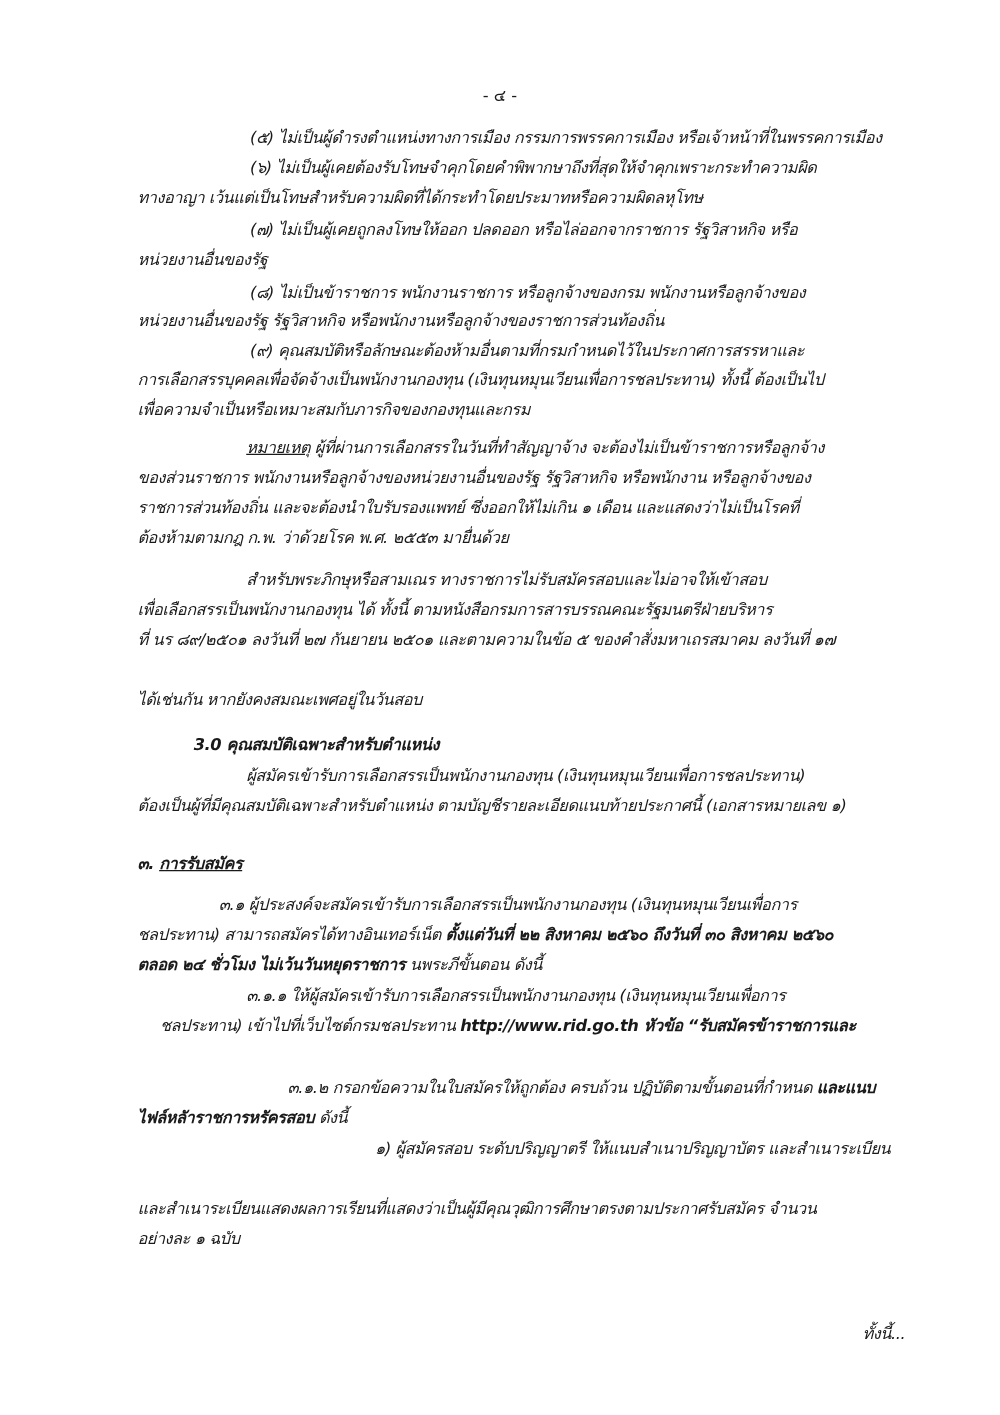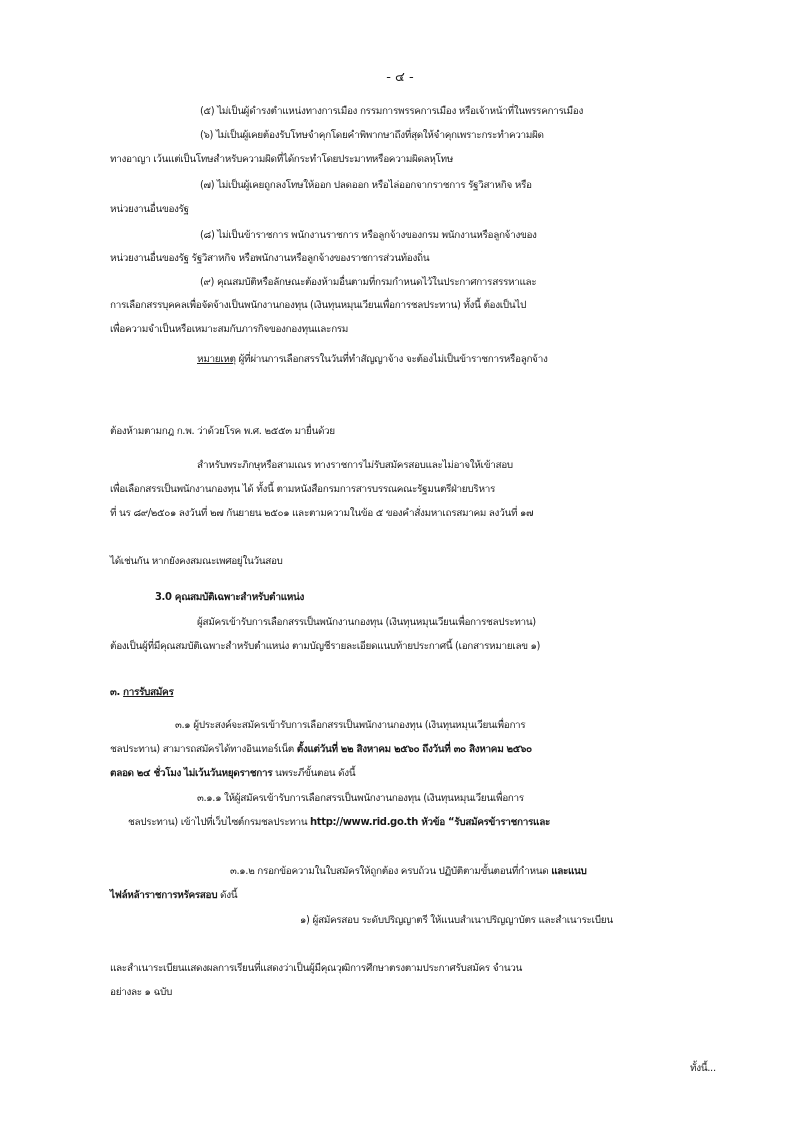--- a/index.html
+++ b/index.html
@@ -1,19 +1,19 @@
 <!DOCTYPE html>
 <html><head>
 <meta charset="utf-8">
 <style>
   html, body { margin: 0; padding: 0; background: #ffffff; }
   body { width: 800px; height: 1132px; position: relative; overflow: hidden;
          font-family: "DejaVu Sans", "Liberation Sans", sans-serif; color: #1a1a1a; }
   .page { position: absolute; left: 0; top: 0; width: 800px; height: 1132px; }
-  .ln { position: absolute; font-size: 10px; line-height: 20px; white-space: nowrap; letter-spacing: -0.35px; }
+  .ln { position: absolute; font-size: 13px; line-height: 20px; white-space: nowrap; letter-spacing: -0.35px; font-style: italic; }
   .b { font-weight: bold; }
   .u { text-decoration: underline; }
   .pg { position: absolute; top: 66px; left: 0; width: 800px; text-align: center; font-size: 13px; }
 </style>
 </head>
 <body>
 
 <div class="page">
 
   <div class="pg">- ๔ -</div>
@@ -23,20 +23,22 @@
   <div class="ln" style="left:110px;top:149px">ทางอาญา เว้นแต่เป็นโทษสำหรับความผิดที่ได้กระทำโดยประมาทหรือความผิดลหุโทษ</div>
   <div class="ln" style="left:200px;top:175px">(๗)  ไม่เป็นผู้เคยถูกลงโทษให้ออก ปลดออก หรือไล่ออกจากราชการ รัฐวิสาหกิจ หรือ</div>
   <div class="ln" style="left:110px;top:199px">หน่วยงานอื่นของรัฐ</div>
   <div class="ln" style="left:200px;top:225px">(๘)  ไม่เป็นข้าราชการ พนักงานราชการ หรือลูกจ้างของกรม พนักงานหรือลูกจ้างของ</div>
   <div class="ln" style="left:110px;top:248px">หน่วยงานอื่นของรัฐ รัฐวิสาหกิจ หรือพนักงานหรือลูกจ้างของราชการส่วนท้องถิ่น</div>
   <div class="ln" style="left:200px;top:272px">(๙)  คุณสมบัติหรือลักษณะต้องห้ามอื่นตามที่กรมกำหนดไว้ในประกาศการสรรหาและ</div>
   <div class="ln" style="left:110px;top:295px">การเลือกสรรบุคคลเพื่อจัดจ้างเป็นพนักงานกองทุน (เงินทุนหมุนเวียนเพื่อการชลประทาน) ทั้งนี้ ต้องเป็นไป</div>
   <div class="ln" style="left:197px;top:349px"><span class="u">หมายเหตุ</span><span>  ผู้ที่ผ่านการเลือกสรรในวันที่ทำสัญญาจ้าง จะต้องไม่เป็นข้าราชการหรือลูกจ้าง</span></div>
 
   <div class="ln" style="left:110px;top:319px">เพื่อความจำเป็นหรือเหมาะสมกับภารกิจของกองทุนและกรม</div>
+  <div class="ln" style="left:110px;top:373px">ของส่วนราชการ พนักงานหรือลูกจ้างของหน่วยงานอื่นของรัฐ รัฐวิสาหกิจ หรือพนักงาน หรือลูกจ้างของ</div>
+  <div class="ln" style="left:110px;top:397px">ราชการส่วนท้องถิ่น และจะต้องนำใบรับรองแพทย์ ซึ่งออกให้ไม่เกิน ๑ เดือน และแสดงว่าไม่เป็นโรคที่</div>
   <div class="ln" style="left:110px;top:421px">ต้องห้ามตามกฎ ก.พ. ว่าด้วยโรค พ.ศ. ๒๕๕๓ มายื่นด้วย</div>
 
   <div class="ln" style="left:197px;top:455px">สำหรับพระภิกษุหรือสามเณร ทางราชการไม่รับสมัครสอบและไม่อาจให้เข้าสอบ</div>
   <div class="ln" style="left:110px;top:479px">เพื่อเลือกสรรเป็นพนักงานกองทุน ได้ ทั้งนี้ ตามหนังสือกรมการสารบรรณคณะรัฐมนตรีฝ่ายบริหาร</div>
   <div class="ln" style="left:110px;top:503px">ที่ นร ๘๙/๒๕๐๑ ลงวันที่ ๒๗ กันยายน ๒๕๐๑ และตามความในข้อ ๕ ของคำสั่งมหาเถรสมาคม ลงวันที่ ๑๗</div>
   <div class="ln" style="left:110px;top:551px">ได้เช่นกัน หากยังคงสมณะเพศอยู่ในวันสอบ</div>
 
   <div class="ln b" style="left:155px;top:587px">3.0  คุณสมบัติเฉพาะสำหรับตำแหน่ง</div>
   <div class="ln" style="left:197px;top:612px">ผู้สมัครเข้ารับการเลือกสรรเป็นพนักงานกองทุน (เงินทุนหมุนเวียนเพื่อการชลประทาน)</div>
   <div class="ln" style="left:110px;top:636px">ต้องเป็นผู้ที่มีคุณสมบัติเฉพาะสำหรับตำแหน่ง ตามบัญชีรายละเอียดแนบท้ายประกาศนี้ (เอกสารหมายเลข ๑)</div>

